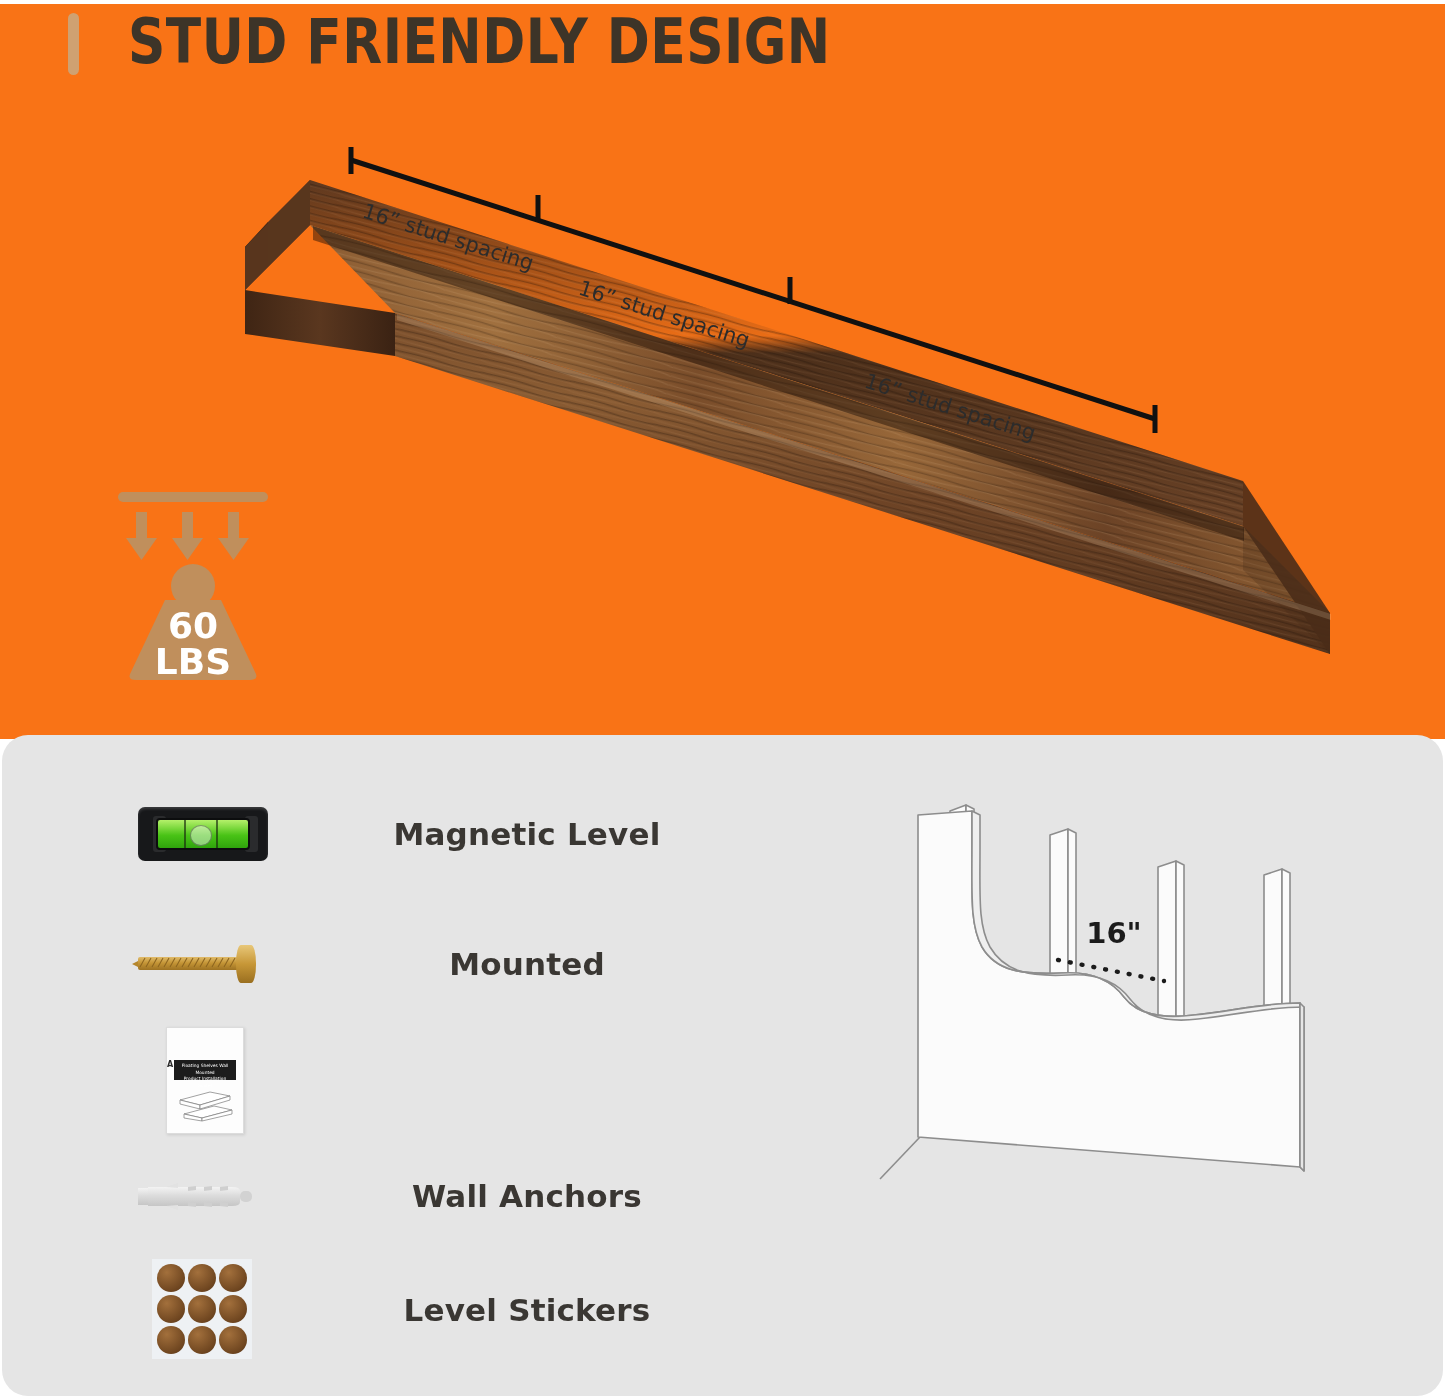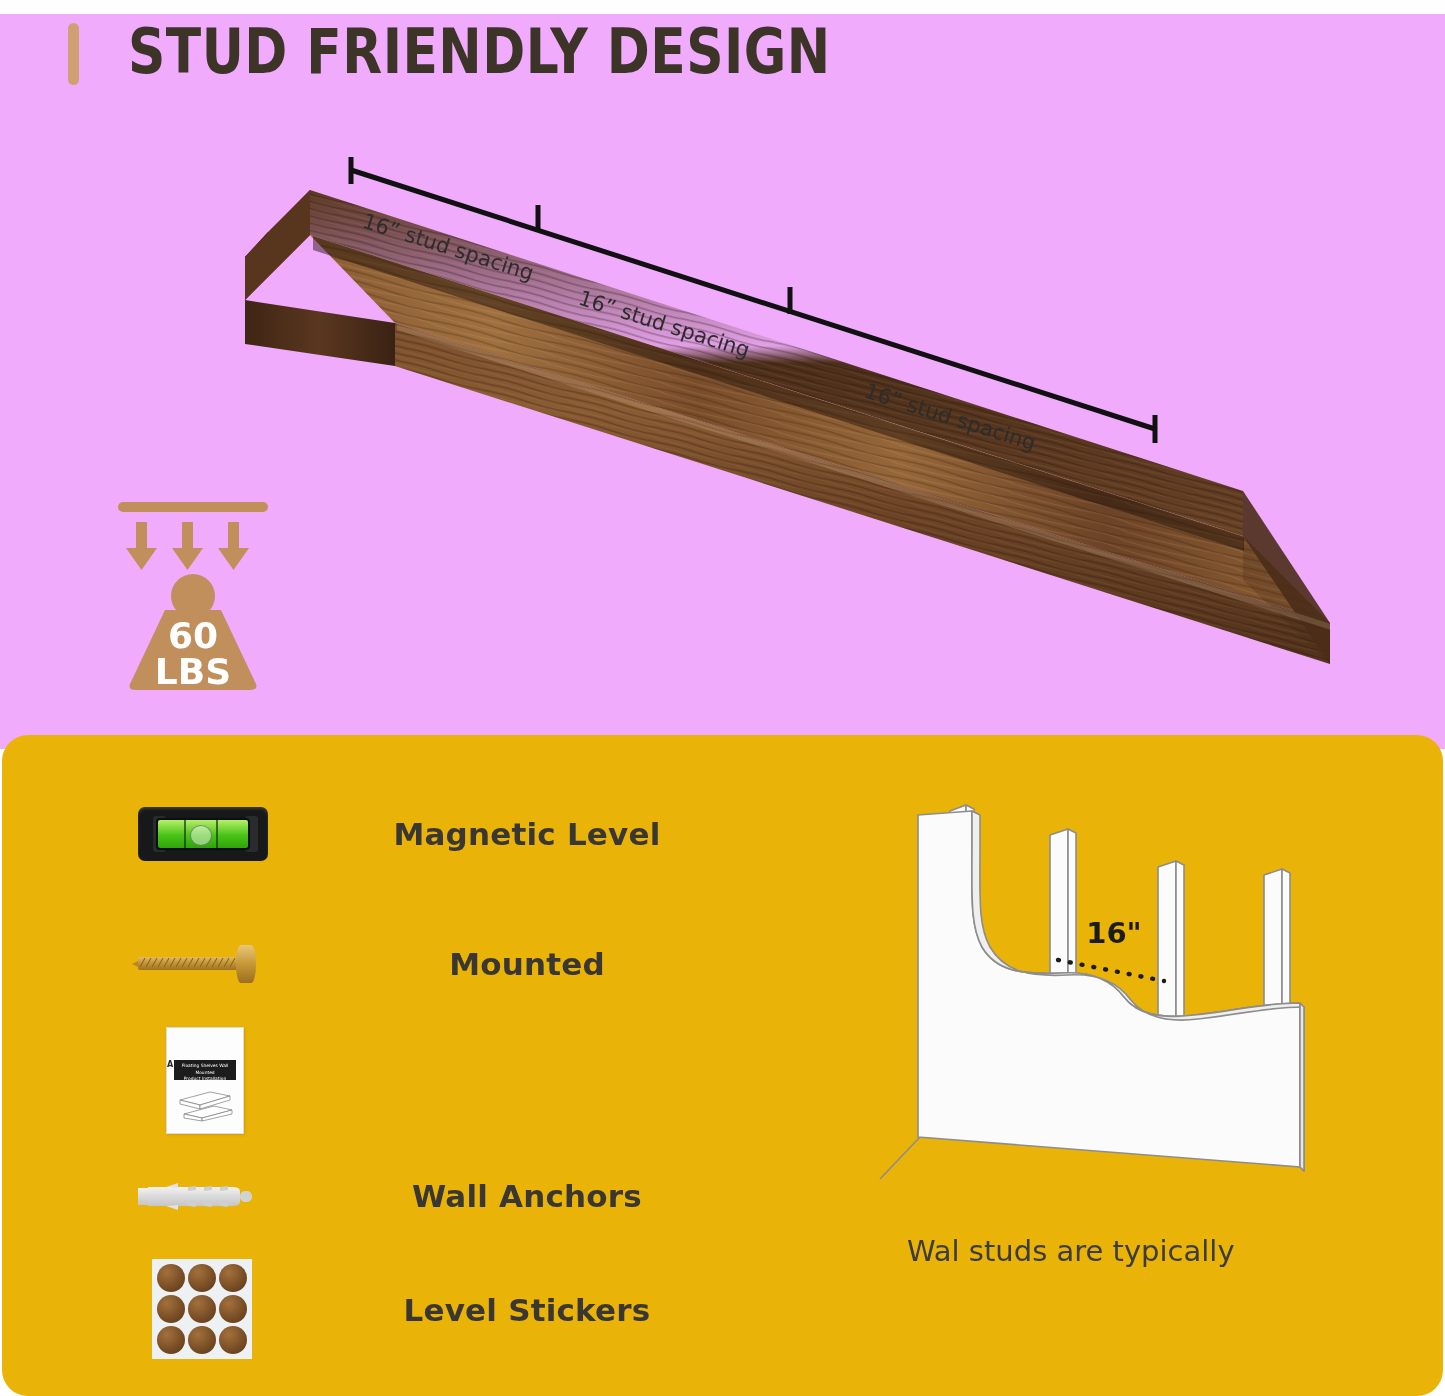--- a/index.html
+++ b/index.html
@@ -6,21 +6,21 @@
   html,body{margin:0;padding:0;}
   body{
     width:1445px;height:1396px;
     background:#ffffff;
     font-family:"DejaVu Sans","Liberation Sans",sans-serif;
     position:relative;overflow:hidden;
   }
   .page{position:relative;width:1445px;height:1396px;}
 
   
-  .top-section{position:absolute;left:0;top:14px;width:1445px;height:735px;background:#f0abfc;}
+  .top-section{position:absolute;left:0;top:4px;width:1445px;height:735px;background:#f97316;}
 
   .title-row{position:absolute;left:0;top:0;width:100%;height:90px;}
   .title-accent{
     position:absolute;left:68px;top:9px;width:11px;height:62px;
     background:#cfa172;border-radius:6px;
   }
   .title-text{
     position:absolute;left:128px;top:2px;
     font-size:62px;font-weight:700;color:#3d3428;
     letter-spacing:0.5px;line-height:72px;white-space:nowrap;
@@ -40,21 +40,21 @@
   .dim-1{left:367px;top:105px;transform:rotate(17.5deg);transform-origin:left top;}
   .dim-2{left:583px;top:182px;transform:rotate(17.5deg);transform-origin:left top;}
   .dim-3{left:869px;top:275px;transform:rotate(17.5deg);transform-origin:left top;}
 
   
   .weight-badge{position:absolute;left:110px;top:478px;width:180px;height:205px;}
 
   
   .bottom-panel{
     position:absolute;left:2px;top:735px;width:1441px;height:661px;
-    background:#eab308;border-radius:26px;
+    background:#e5e5e5;border-radius:26px;
   }
 
   .acc-list{position:absolute;left:0;top:0;width:720px;height:661px;}
   .acc-row{position:absolute;left:0;width:720px;height:113px;}
   .acc-thumb{
     position:absolute;left:128px;top:0;width:148px;height:113px;
   }
   .acc-label{
     position:absolute;left:330px;top:0;width:390px;height:113px;
     display:flex;align-items:center;justify-content:center;
@@ -402,16 +402,15 @@
         </g>
 
         <g>
           <line x1="196" y1="185" x2="302" y2="206" stroke="#1b1b1b" stroke-width="4.4" stroke-linecap="round" stroke-dasharray="1 11"></line>
         </g>
         <text x="252" y="168" text-anchor="middle" fill="#1b1b1b" font-family="DejaVu Sans, Liberation Sans, sans-serif" font-size="29" font-weight="700">16"</text>
       </svg>
     </div>
 
     <div class="wall-caption">
-      <div>Wal studs are typically</div>
     </div>
   </div>
 </div>
 
 </body></html>

